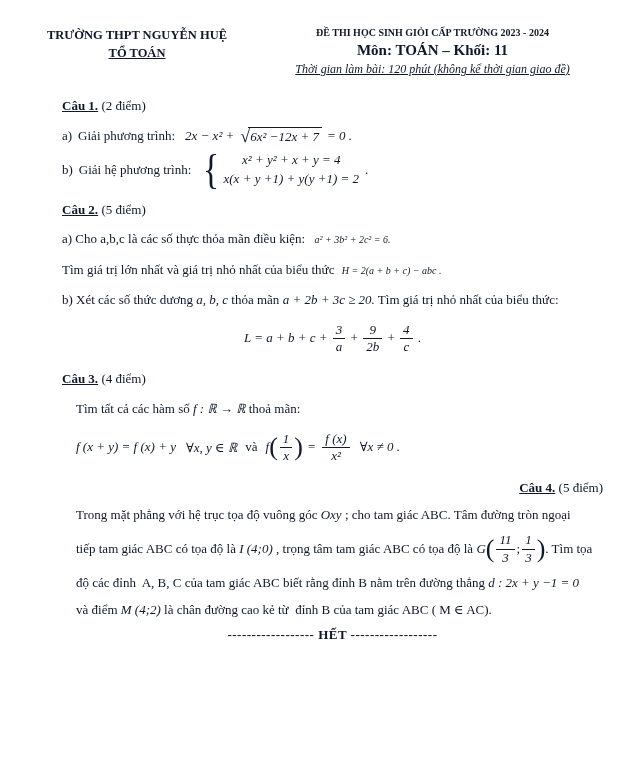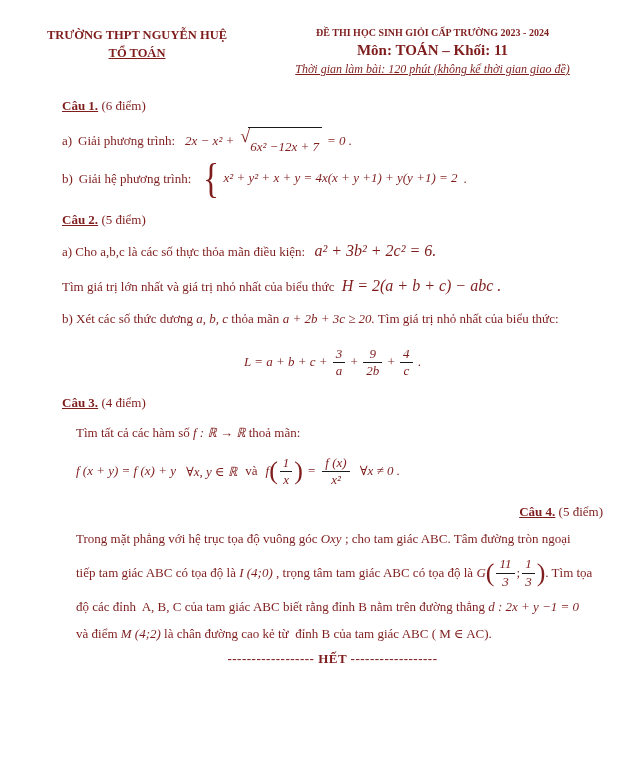--- a/index.html
+++ b/index.html
@@ -1,20 +1,20 @@
 <!DOCTYPE html>
 <html lang="vi"><head>
 <meta charset="utf-8">
 <style>
   * { margin:0; padding:0; box-sizing:border-box; }
   html,body { background:#ffffff; }
   .page {
     width:641px; height:763px;
     background:#fff;
-    color:#7f1d1d;
+    color:#0f172a;
     font-family:"Liberation Serif","DejaVu Serif",serif;
     font-size:13px;
     position:relative;
     overflow:hidden;
   }
   .u { text-decoration:underline; }
   .math { font-style:italic; }
 
   
   .header { display:flex; padding:26px 26px 0 24px; }
@@ -29,42 +29,42 @@
   .q-head { margin-top:20px; }
   .q-head .q-label { font-weight:bold; text-decoration:underline; }
 
   .row { display:flex; align-items:center; }
   .gap6 { margin-right:6px; }
   .gap10 { margin-right:10px; }
 
   
   .sqrt { display:inline-flex; align-items:flex-start; }
   .sqrt .rad { font-size:18px; line-height:1.05; margin-right:-2px; font-style:normal; }
-  .sqrt .radicand { border-top:1px solid #1a1a1a; padding:11px 3px 0 2px; }
+  .sqrt .radicand { border-top:1px solid #1a1a1a; padding:1px 3px 0 2px; }
 
   
   .system { display:inline-flex; align-items:center; }
   .system .brace { font-size:42px; font-weight:300; line-height:0.9; margin-right:2px; transform:scaleX(0.8); font-style:normal; }
-  .sys-eqs { display:inline-flex; flex-direction:row; line-height:1.45; }
+  .sys-eqs { display:inline-flex; flex-direction:column; line-height:1.45; }
   .sys-eqs .sys-row-1 { text-align:center; }
 
   
   .frac { display:inline-block; vertical-align:middle; text-align:center; line-height:1.1; margin:0 2px; }
   .frac .num { display:block; padding:0 3px 1px; border-bottom:1px solid #1a1a1a; }
   .frac .den { display:block; padding:1px 3px 0; }
 
   
   .bp { font-size:26px; font-weight:300; vertical-align:middle; line-height:1; font-style:normal; }
 
-  .small-math { font-size:16px; }
+  .small-math { font-size:10px; }
 
   .q1-a { margin-top:13px; }
   .q1-b { margin-top:5px; }
   .q2-line { margin-top:11px; line-height:1.5; }
-  .L-expr { text-align:center; margin-top:19px; }
+  .L-expr { text-align:center; margin-top:13px; }
   .q3-intro { margin-top:12px; padding-left:14px; }
   .q3-eq { margin-top:15px; padding-left:14px; display:flex; align-items:center; }
   .q4-par { margin-top:10px; padding-left:14px; line-height:1.4; }
   .q4-line { margin-top:9px; display:flex; align-items:center; flex-wrap:nowrap; white-space:pre; }
   .q4-line3, .q4-line4 { white-space:pre-wrap; display:block; }
   .footer-line { text-align:center; font-weight:bold; margin-top:8px; letter-spacing:0.5px; }
 </style>
 </head>
 <body>
 
@@ -82,21 +82,21 @@
       <div class="subject-line">Môn: TOÁN – Khối: 11</div>
       <div class="duration-line">Thời gian làm bài: 120 phút (không kể thời gian giao đề)</div>
     </div>
   </header>
 
   <div class="content">
 
     <section>
       <div class="q-head">
         <span class="q-label">Câu 1.</span>
-        <span>(6 điểm)</span>
+        <span>(2 điểm)</span>
       </div>
       <div class="row q1-a">
         <span class="gap6">a)</span>
         <span class="gap10">Giải phương trình:</span>
         <span class="math gap6">2x − x² +</span>
         <span class="sqrt">
           <span class="rad">√</span>
           <span class="radicand math">6x² −12x + 7</span>
         </span>
         <span class="math" style="margin-left:5px;">= 0 .</span>

